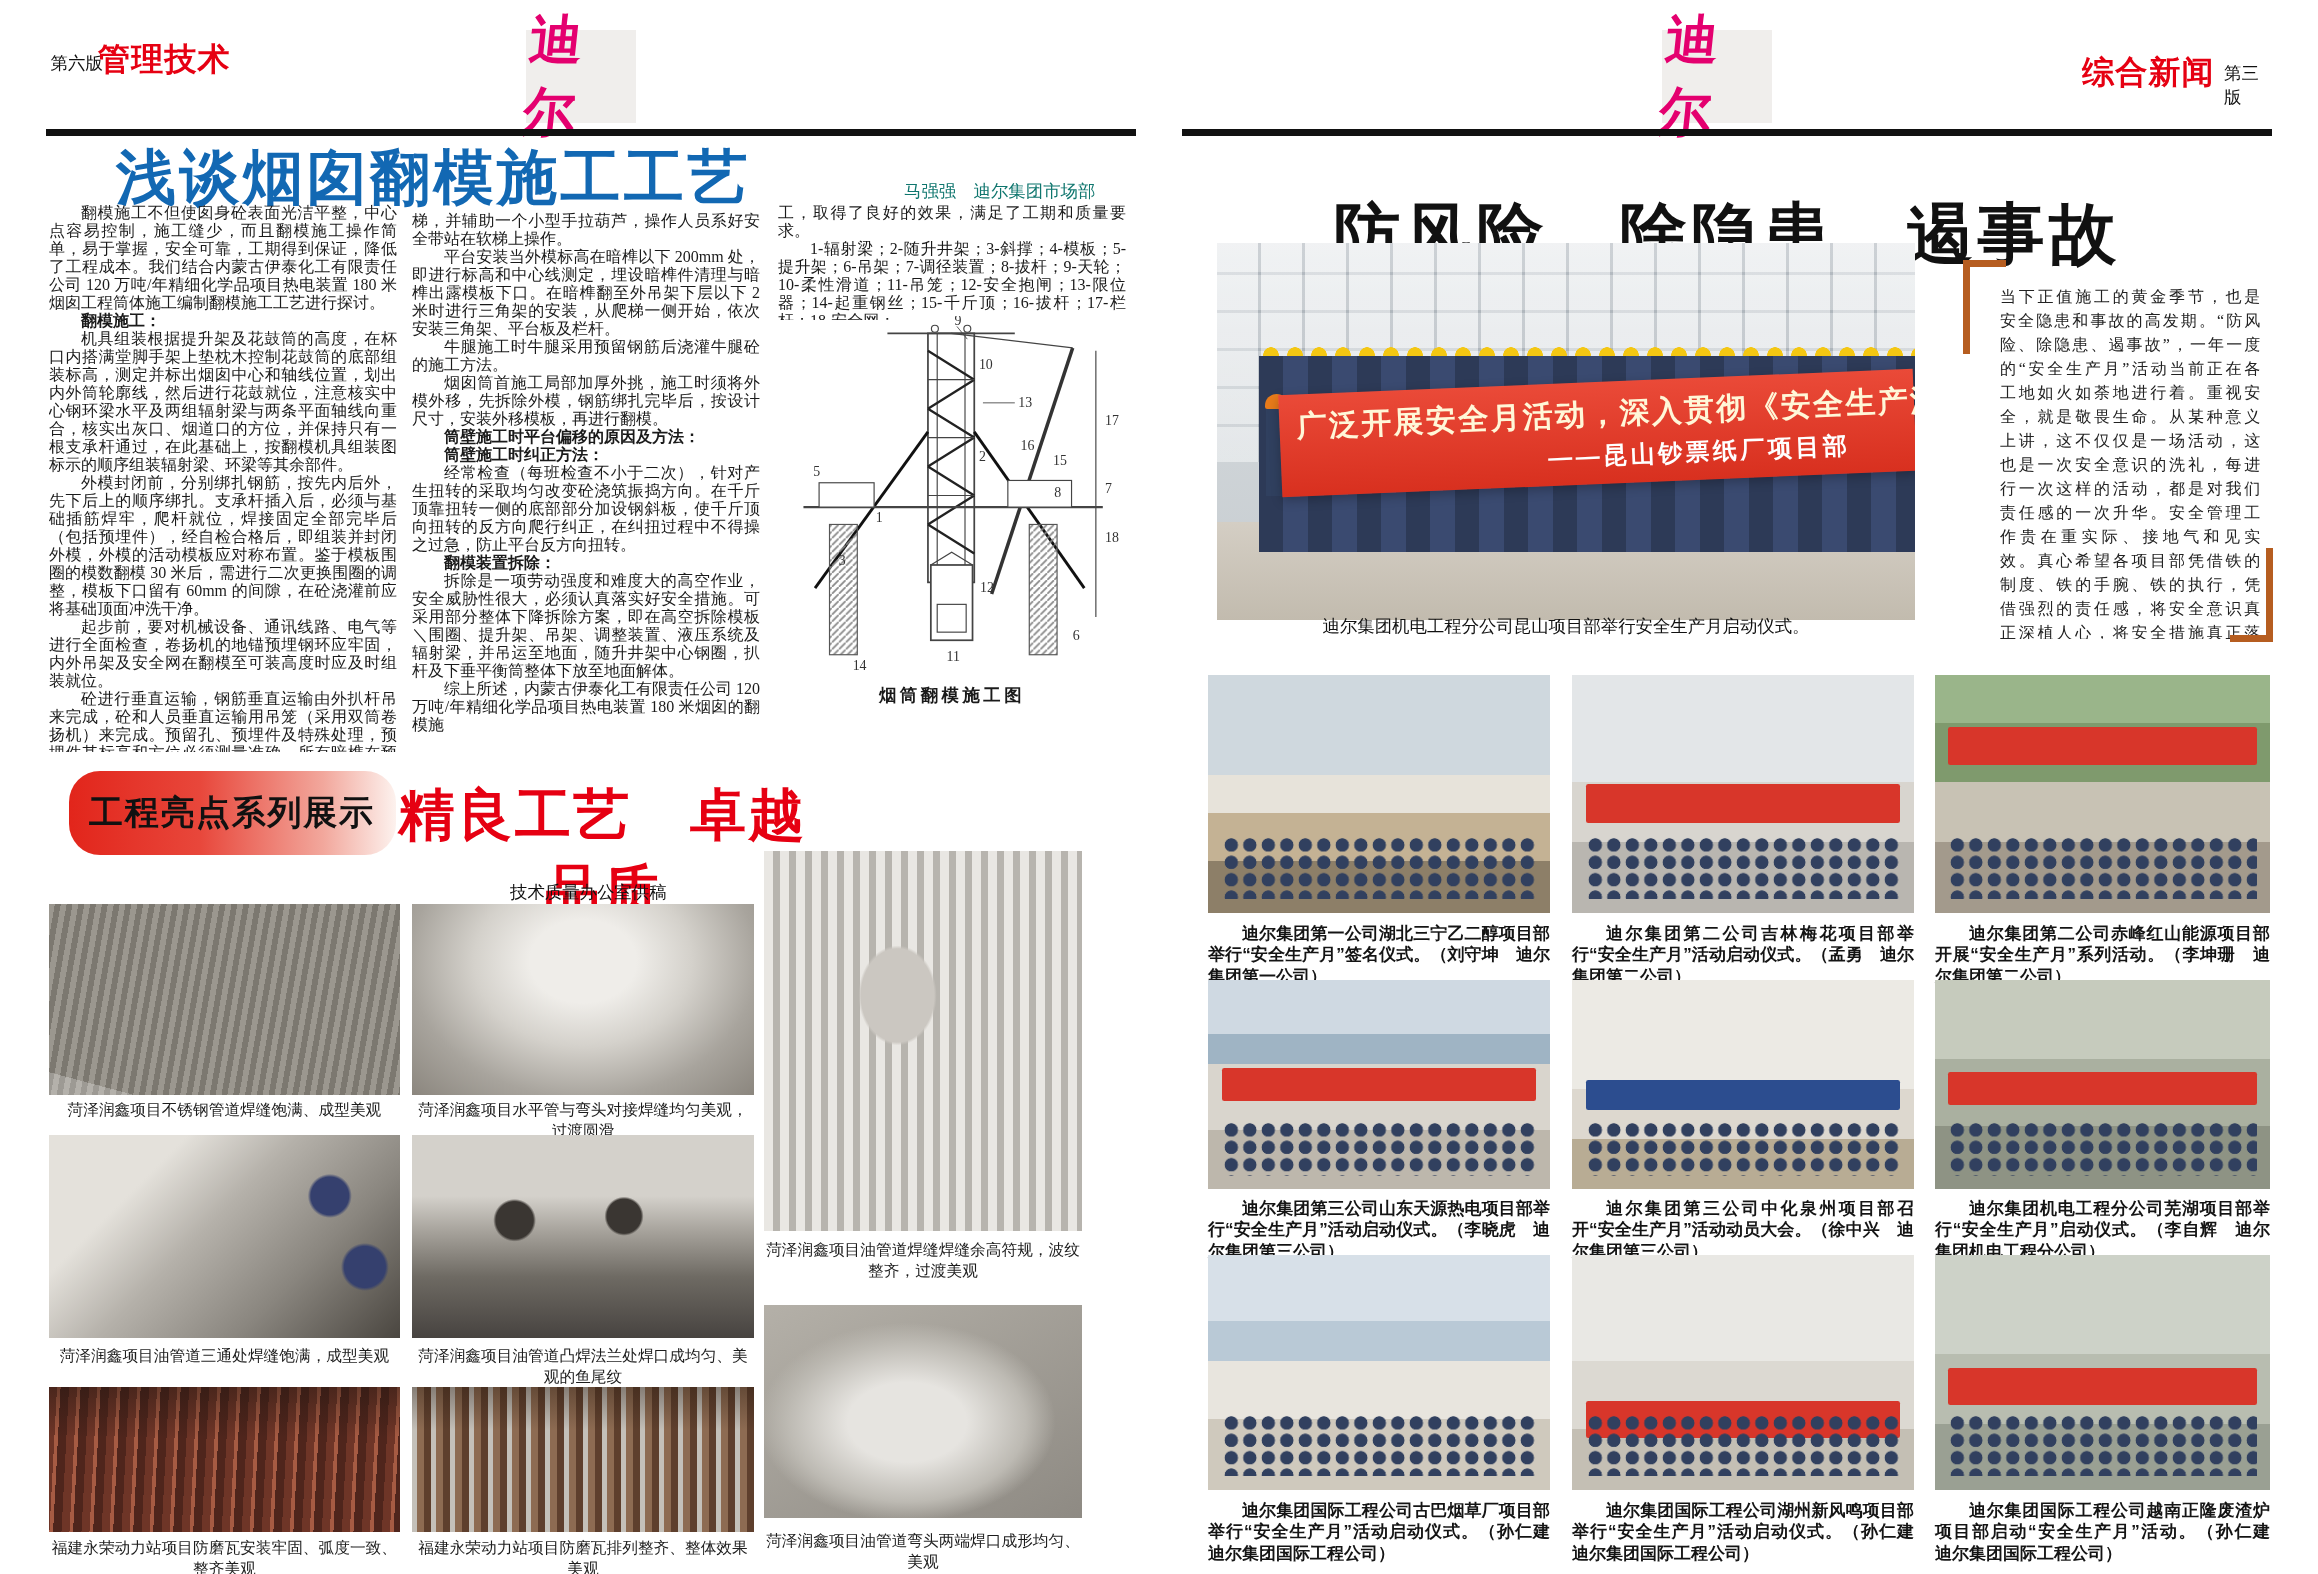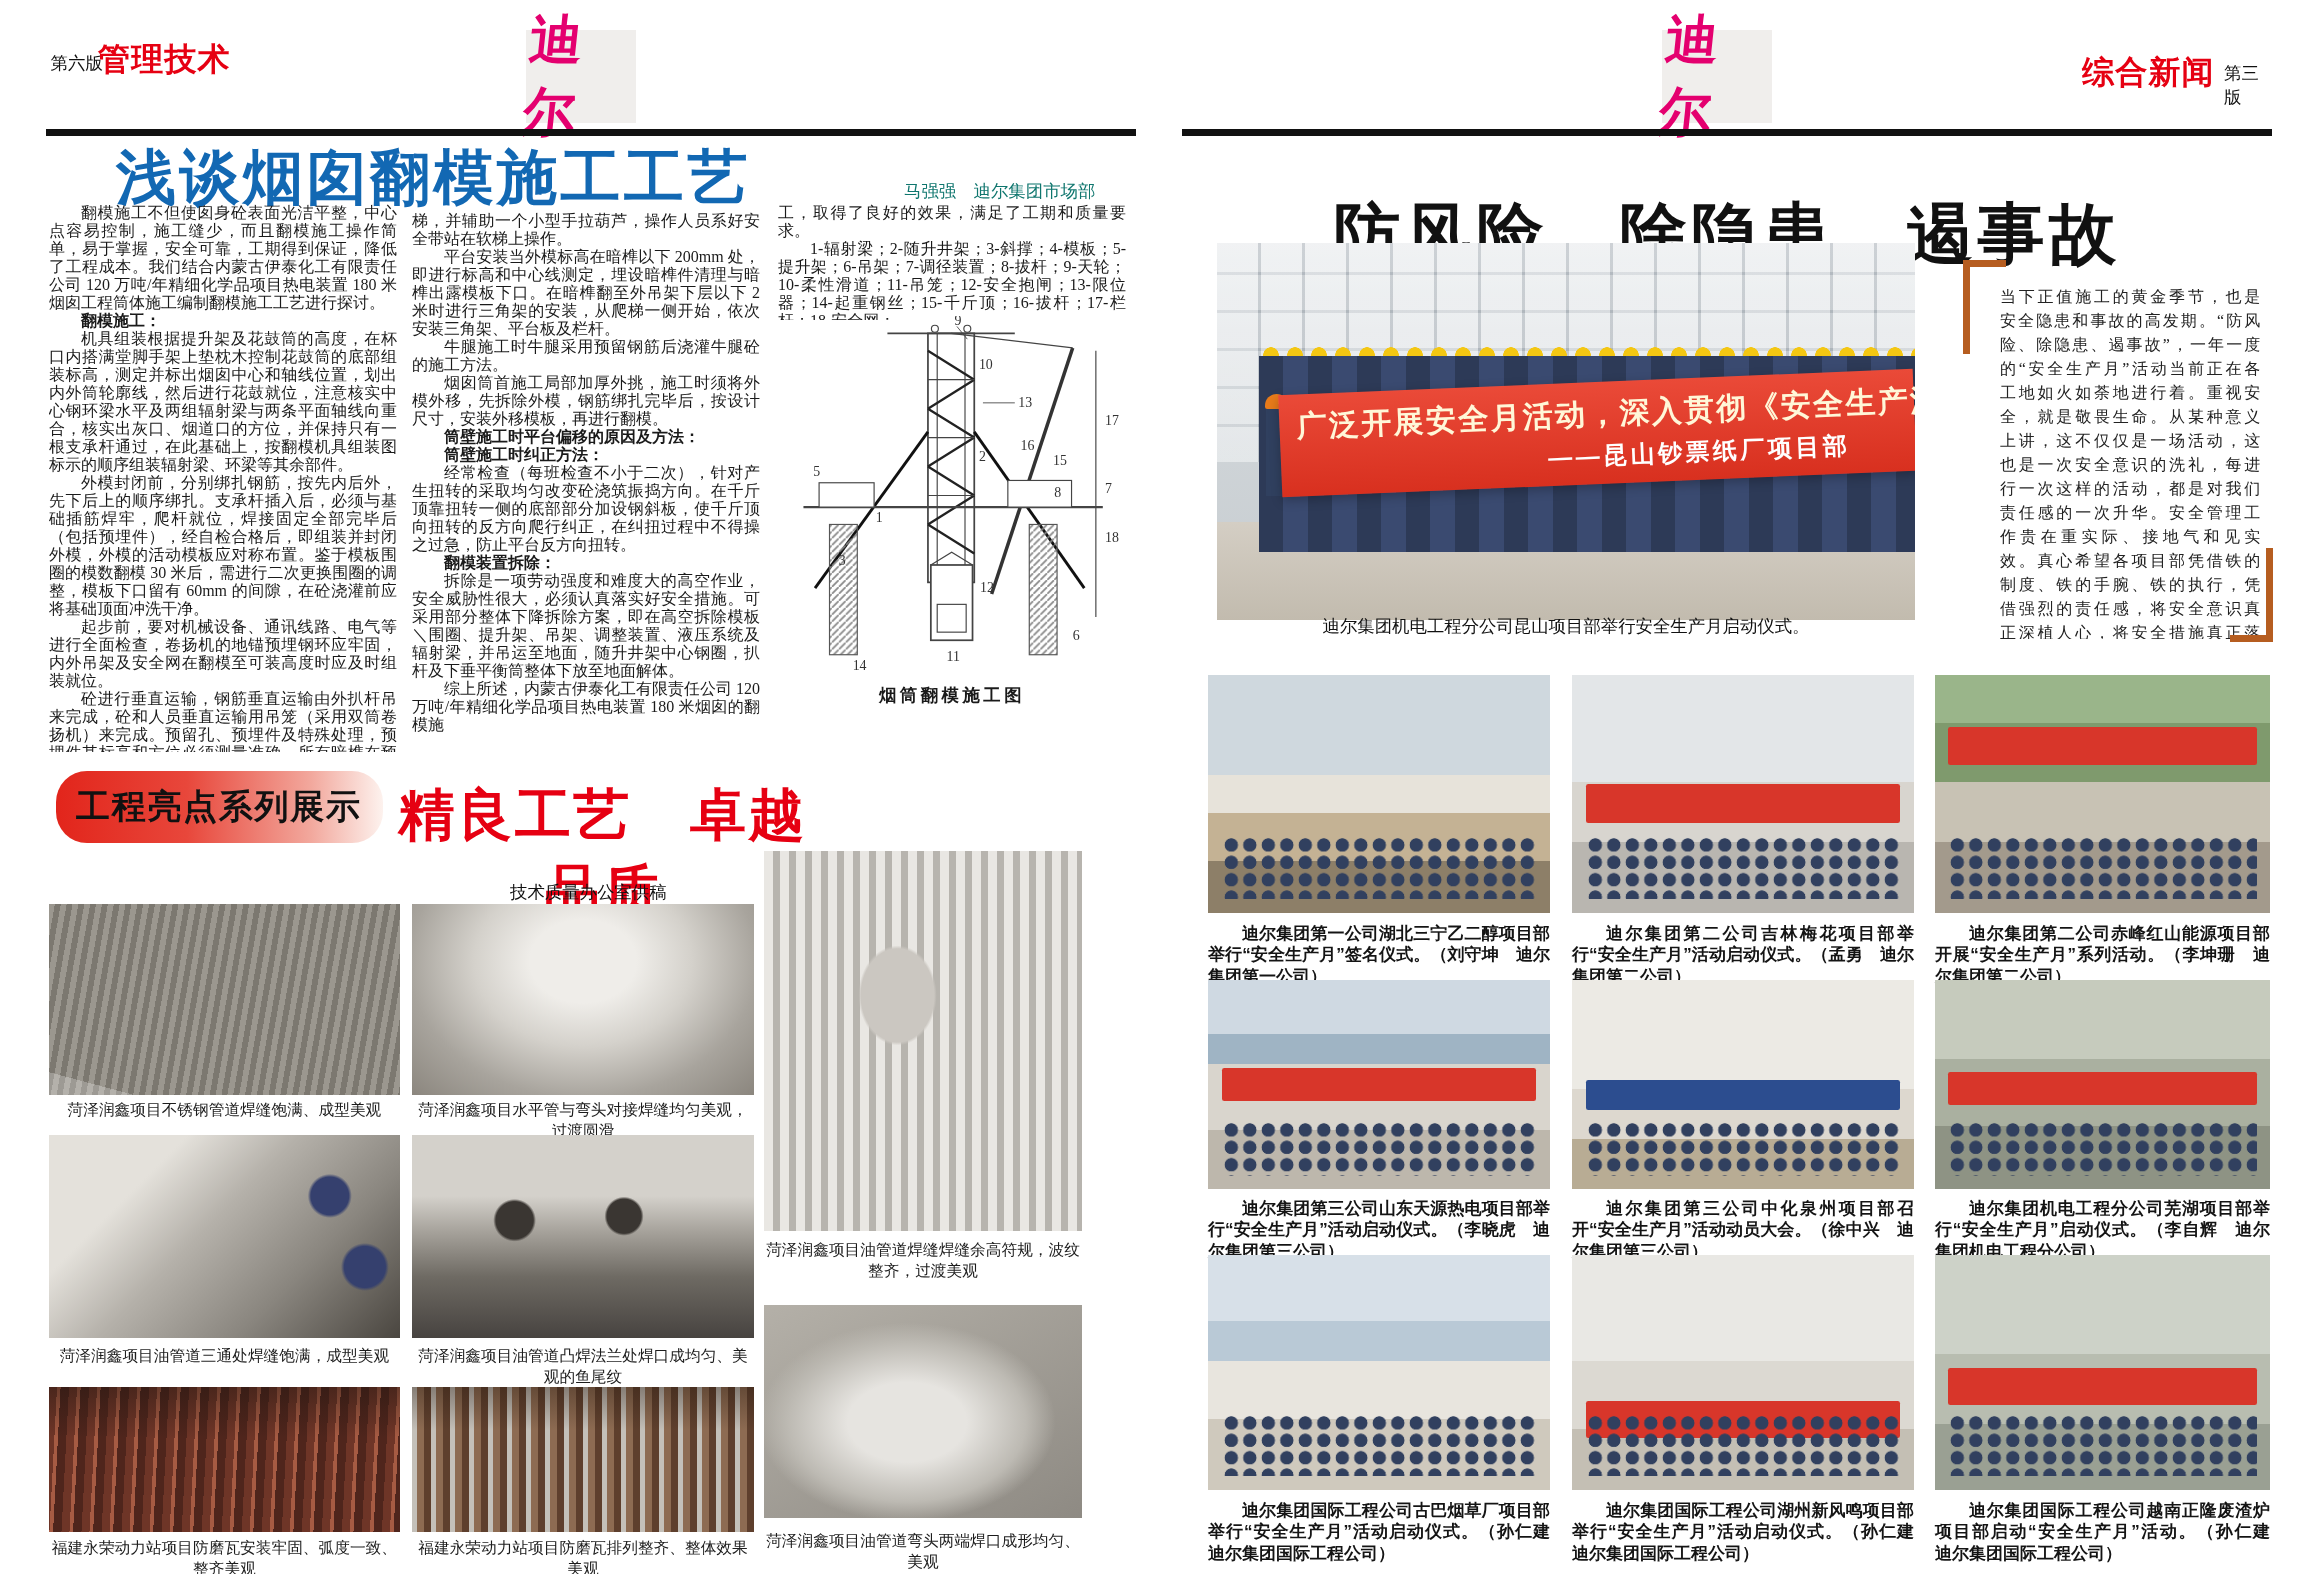--- a/index.html
+++ b/index.html
@@ -206,21 +206,21 @@
       <text x="556" y="390">18</text>
       <text x="468" y="312">8</text>
       <text x="340" y="476">12</text>
       <text x="282" y="596">11</text>
       <text x="500" y="560">6</text>
       <text x="120" y="612">14</text>
     </svg>
   </div>
   <div class="abs fig-caption" style="left:732px;top:683px;width:348px;">烟筒翻模施工图</div>
 
-  <div class="abs badge" style="left:10px;top:771px;width:307px;height:72px;border-radius:31px;">
+  <div class="abs badge" style="left:23px;top:771px;width:307px;height:84px;border-radius:31px;">
     <span>工程亮点系列展示</span>
   </div>
   <div class="abs red-head" style="left:336px;top:778px;width:441px;">精良工艺　卓越品质</div>
   <div class="abs credit" style="left:464px;top:880px;">技术质量办公室供稿</div>
 
   <div class="abs photo ph-weld" style="left:2.9px;top:904px;width:351px;height:191px;"></div>
   <div class="abs photo ph-elbow" style="left:366px;top:904px;width:342px;height:191px;"></div>
   <div class="abs cap-c" style="left:2.9px;top:1100px;width:351px;">菏泽润鑫项目不锈钢管道焊缝饱满、成型美观</div>
   <div class="abs cap-c" style="left:366px;top:1100px;width:342px;">菏泽润鑫项目水平管与弯头对接焊缝均匀美观，过渡圆滑</div>
 

